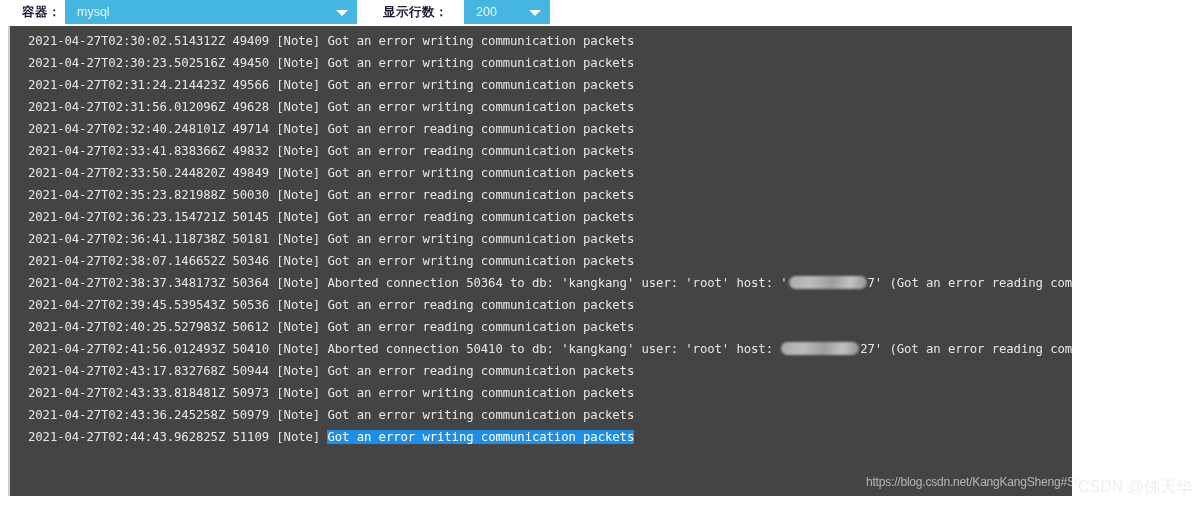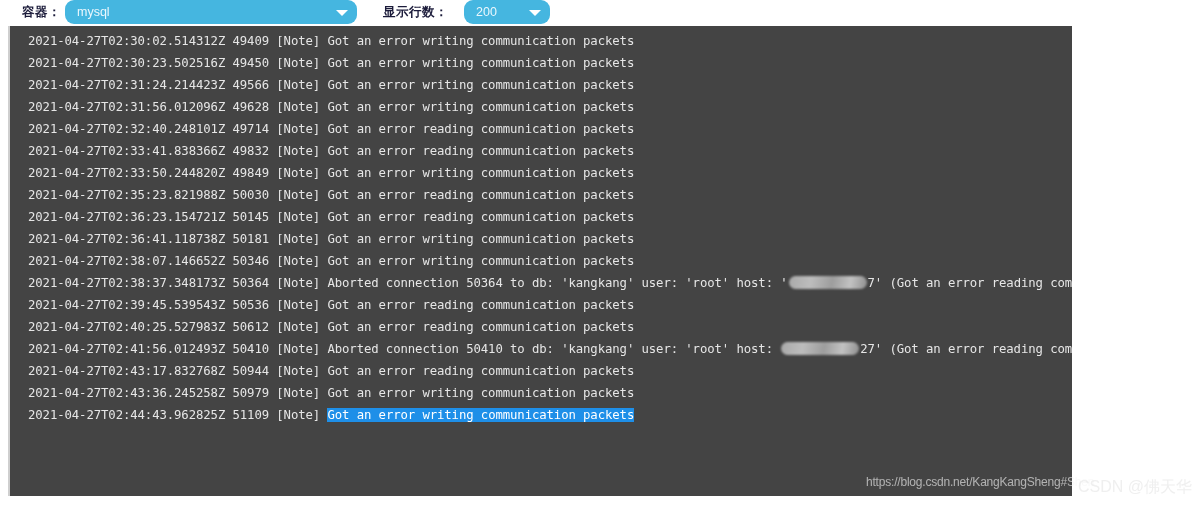--- a/index.html
+++ b/index.html
@@ -44,21 +44,20 @@
   .select {
     position: relative;
     height: 24px;
     background: #45b6e0;
     display: flex;
     align-items: center;
     box-sizing: border-box;
     padding: 0 22px 0 12px;
     cursor: pointer;
     user-select: none;
-    border-radius: 9px;
   }
   .select.container-select { width: 292px; margin-left: 4px; }
   .select.rows-select     { width: 86px;  margin-left: 16px; }
   .select-value {
     font-size: 12.5px;
     color: #eaf7fd;
     font-family: "Liberation Sans", sans-serif;
     white-space: nowrap;
     overflow: hidden;
     text-overflow: ellipsis;
@@ -177,20 +176,21 @@
     <div class="log-line"><span>2021-04-27T02:33:50.244820Z 49849 [Note] Got an error writing communication packets</span></div>
     <div class="log-line"><span>2021-04-27T02:35:23.821988Z 50030 [Note] Got an error reading communication packets</span></div>
     <div class="log-line"><span>2021-04-27T02:36:23.154721Z 50145 [Note] Got an error reading communication packets</span></div>
     <div class="log-line"><span>2021-04-27T02:36:41.118738Z 50181 [Note] Got an error writing communication packets</span></div>
     <div class="log-line"><span>2021-04-27T02:38:07.146652Z 50346 [Note] Got an error writing communication packets</span></div>
     <div class="log-line"><span>2021-04-27T02:38:37.348173Z 50364 [Note] Aborted connection 50364 to db: 'kangkang' user: 'root' host: '</span><span class="redacted"></span><span>7' (Got an error reading communication packets)</span></div>
     <div class="log-line"><span>2021-04-27T02:39:45.539543Z 50536 [Note] Got an error reading communication packets</span></div>
     <div class="log-line"><span>2021-04-27T02:40:25.527983Z 50612 [Note] Got an error reading communication packets</span></div>
     <div class="log-line"><span>2021-04-27T02:41:56.012493Z 50410 [Note] Aborted connection 50410 to db: 'kangkang' user: 'root' host: </span><span class="redacted"></span><span>27' (Got an error reading communication packets)</span></div>
     <div class="log-line"><span>2021-04-27T02:43:17.832768Z 50944 [Note] Got an error reading communication packets</span></div>
+    <div class="log-line"><span>2021-04-27T02:43:33.818481Z 50973 [Note] Got an error writing communication packets</span></div>
     <div class="log-line"><span>2021-04-27T02:43:36.245258Z 50979 [Note] Got an error writing communication packets</span></div>
     <div class="log-line"><span>2021-04-27T02:44:43.962825Z 51109 [Note] </span><span class="seg-sel">Got an error writing communication packets</span></div>
   </div>
 
 <div class="watermark">
   <span class="wm-url">https://blog.csdn.net/KangKangSheng#Shen</span>
   <span class="wm-brand">CSDN @佛天华</span>
 </div>
 
 </body></html>

